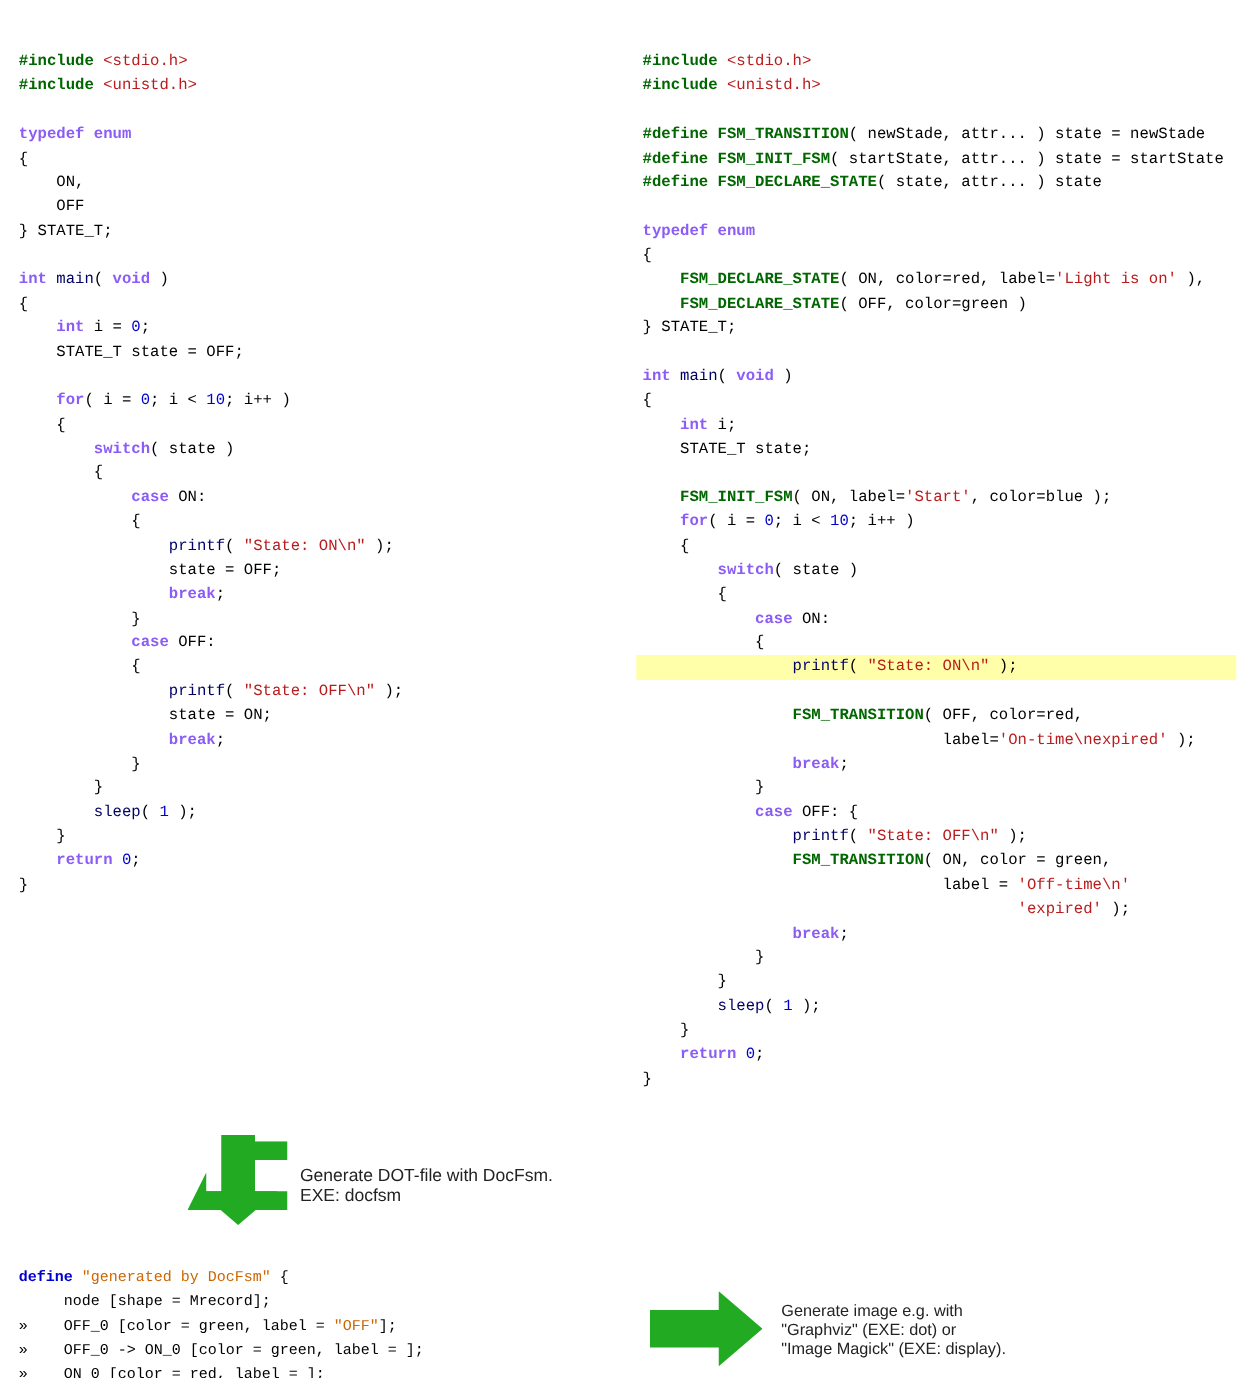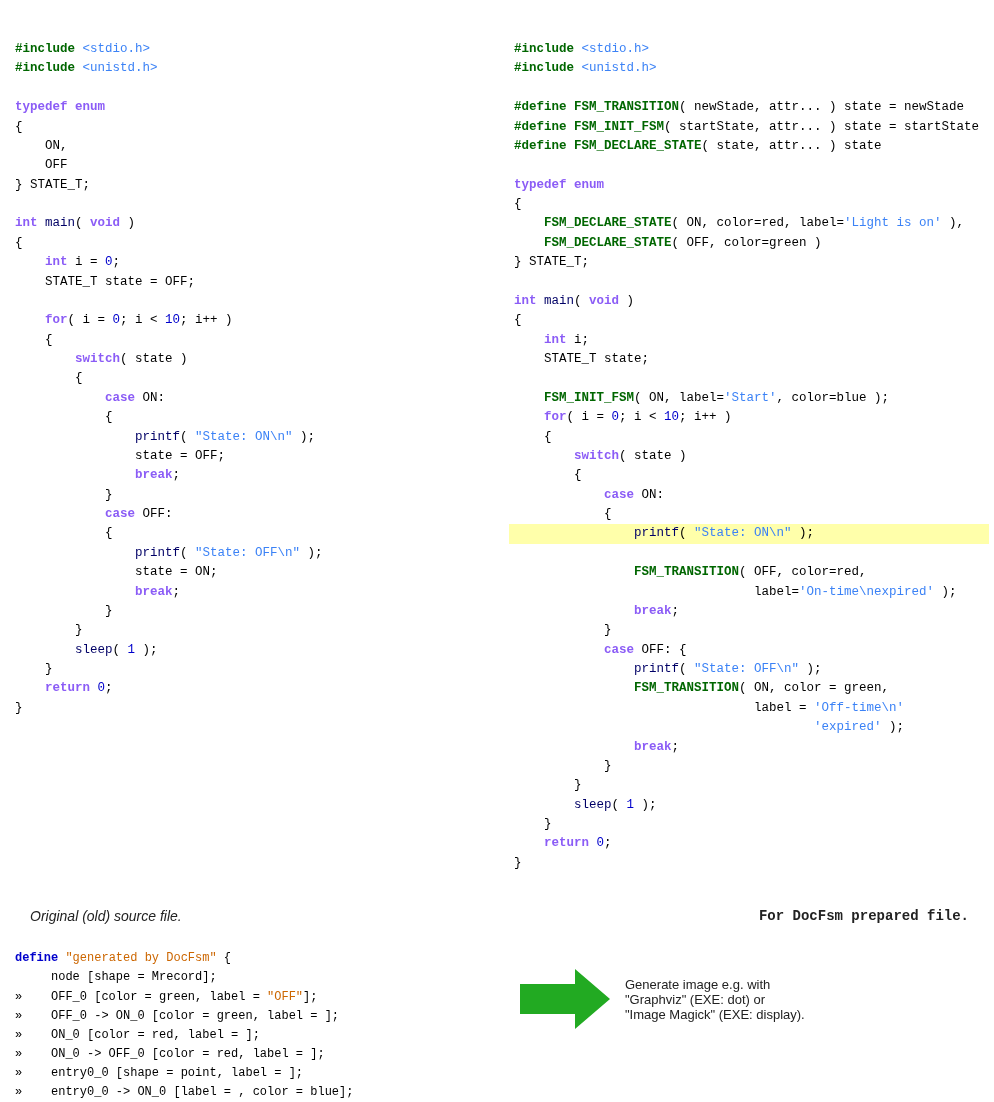--- a/index.html
+++ b/index.html
@@ -47,21 +47,21 @@
       align-items: center;
       justify-content: center;
       width: 110px;
       padding-top: 200px;
     }
 
     
     .kw { color: #8b5cf6; font-weight: bold; }
     .kw2 { color: #006600; font-weight: bold; }
     .macro { color: #006600; font-weight: bold; margin-top: 24px; }
-    .str { color: #3b82f6; }
+    .str { color: #b91c1c; }
     .num { color: #0000cc; }
     .fname { color: #000066; }
 
     pre {
       white-space: pre;
       font-family: 'Courier New', Courier, monospace;
     }
 
     .label-row {
       display: flex;
@@ -186,25 +186,34 @@
                 <span class="kw">break</span>;
             }
         }
         <span class="fname">sleep</span>( <span class="num">1</span> );
     }
     <span class="kw">return</span> <span class="num">0</span>;
 }</pre>
     </div>
   </div>
 
-  <div class="label-row">
-    <div class="label-left">Original (old) source file.</div>
-    <div class="label-right">For DocFsm prepared file.</div>
+
+  <div style="display:flex; align-items:center; padding: 15px 0 5px 150px;">
+    <svg width="80" height="70" viewBox="0 0 80 70">
+      <polygon points="80,0 50,0 50,40 15,40 15,25 0,55 15,55 15,55 80,55 80,40 30,40 30,15 80,15" fill="#22aa22"></polygon>
+
+    </svg>
+
+    <svg width="80" height="80" viewBox="0 0 80 80" style="margin-left:-80px">
+
+      <polygon points="45,0 55,0 55,50 75,50 40,80 5,50 25,50 25,0" fill="#22aa22" transform="scale(0.9) translate(5,0)"></polygon>
+    </svg>
+    <div style="font-family:Arial,sans-serif; font-size:14px; color:#222; margin-left:10px; white-space:pre-line;">Generate DOT-file with DocFsm.
+EXE: docfsm</div>
   </div>
-
 
   <div class="bottom-section">
 
     <div class="dot-panel">
       <pre><span class="dot-kw">define</span> <span class="dot-str">"generated by DocFsm"</span> {
      node [shape = Mrecord];
 »    OFF_0 [color = green, label = <span class="dot-str">"OFF"</span>];
 »    OFF_0 -&gt; ON_0 [color = green, label = ];
 »    ON_0 [color = red, label = ];
 »    ON_0 -&gt; OFF_0 [color = red, label = ];

